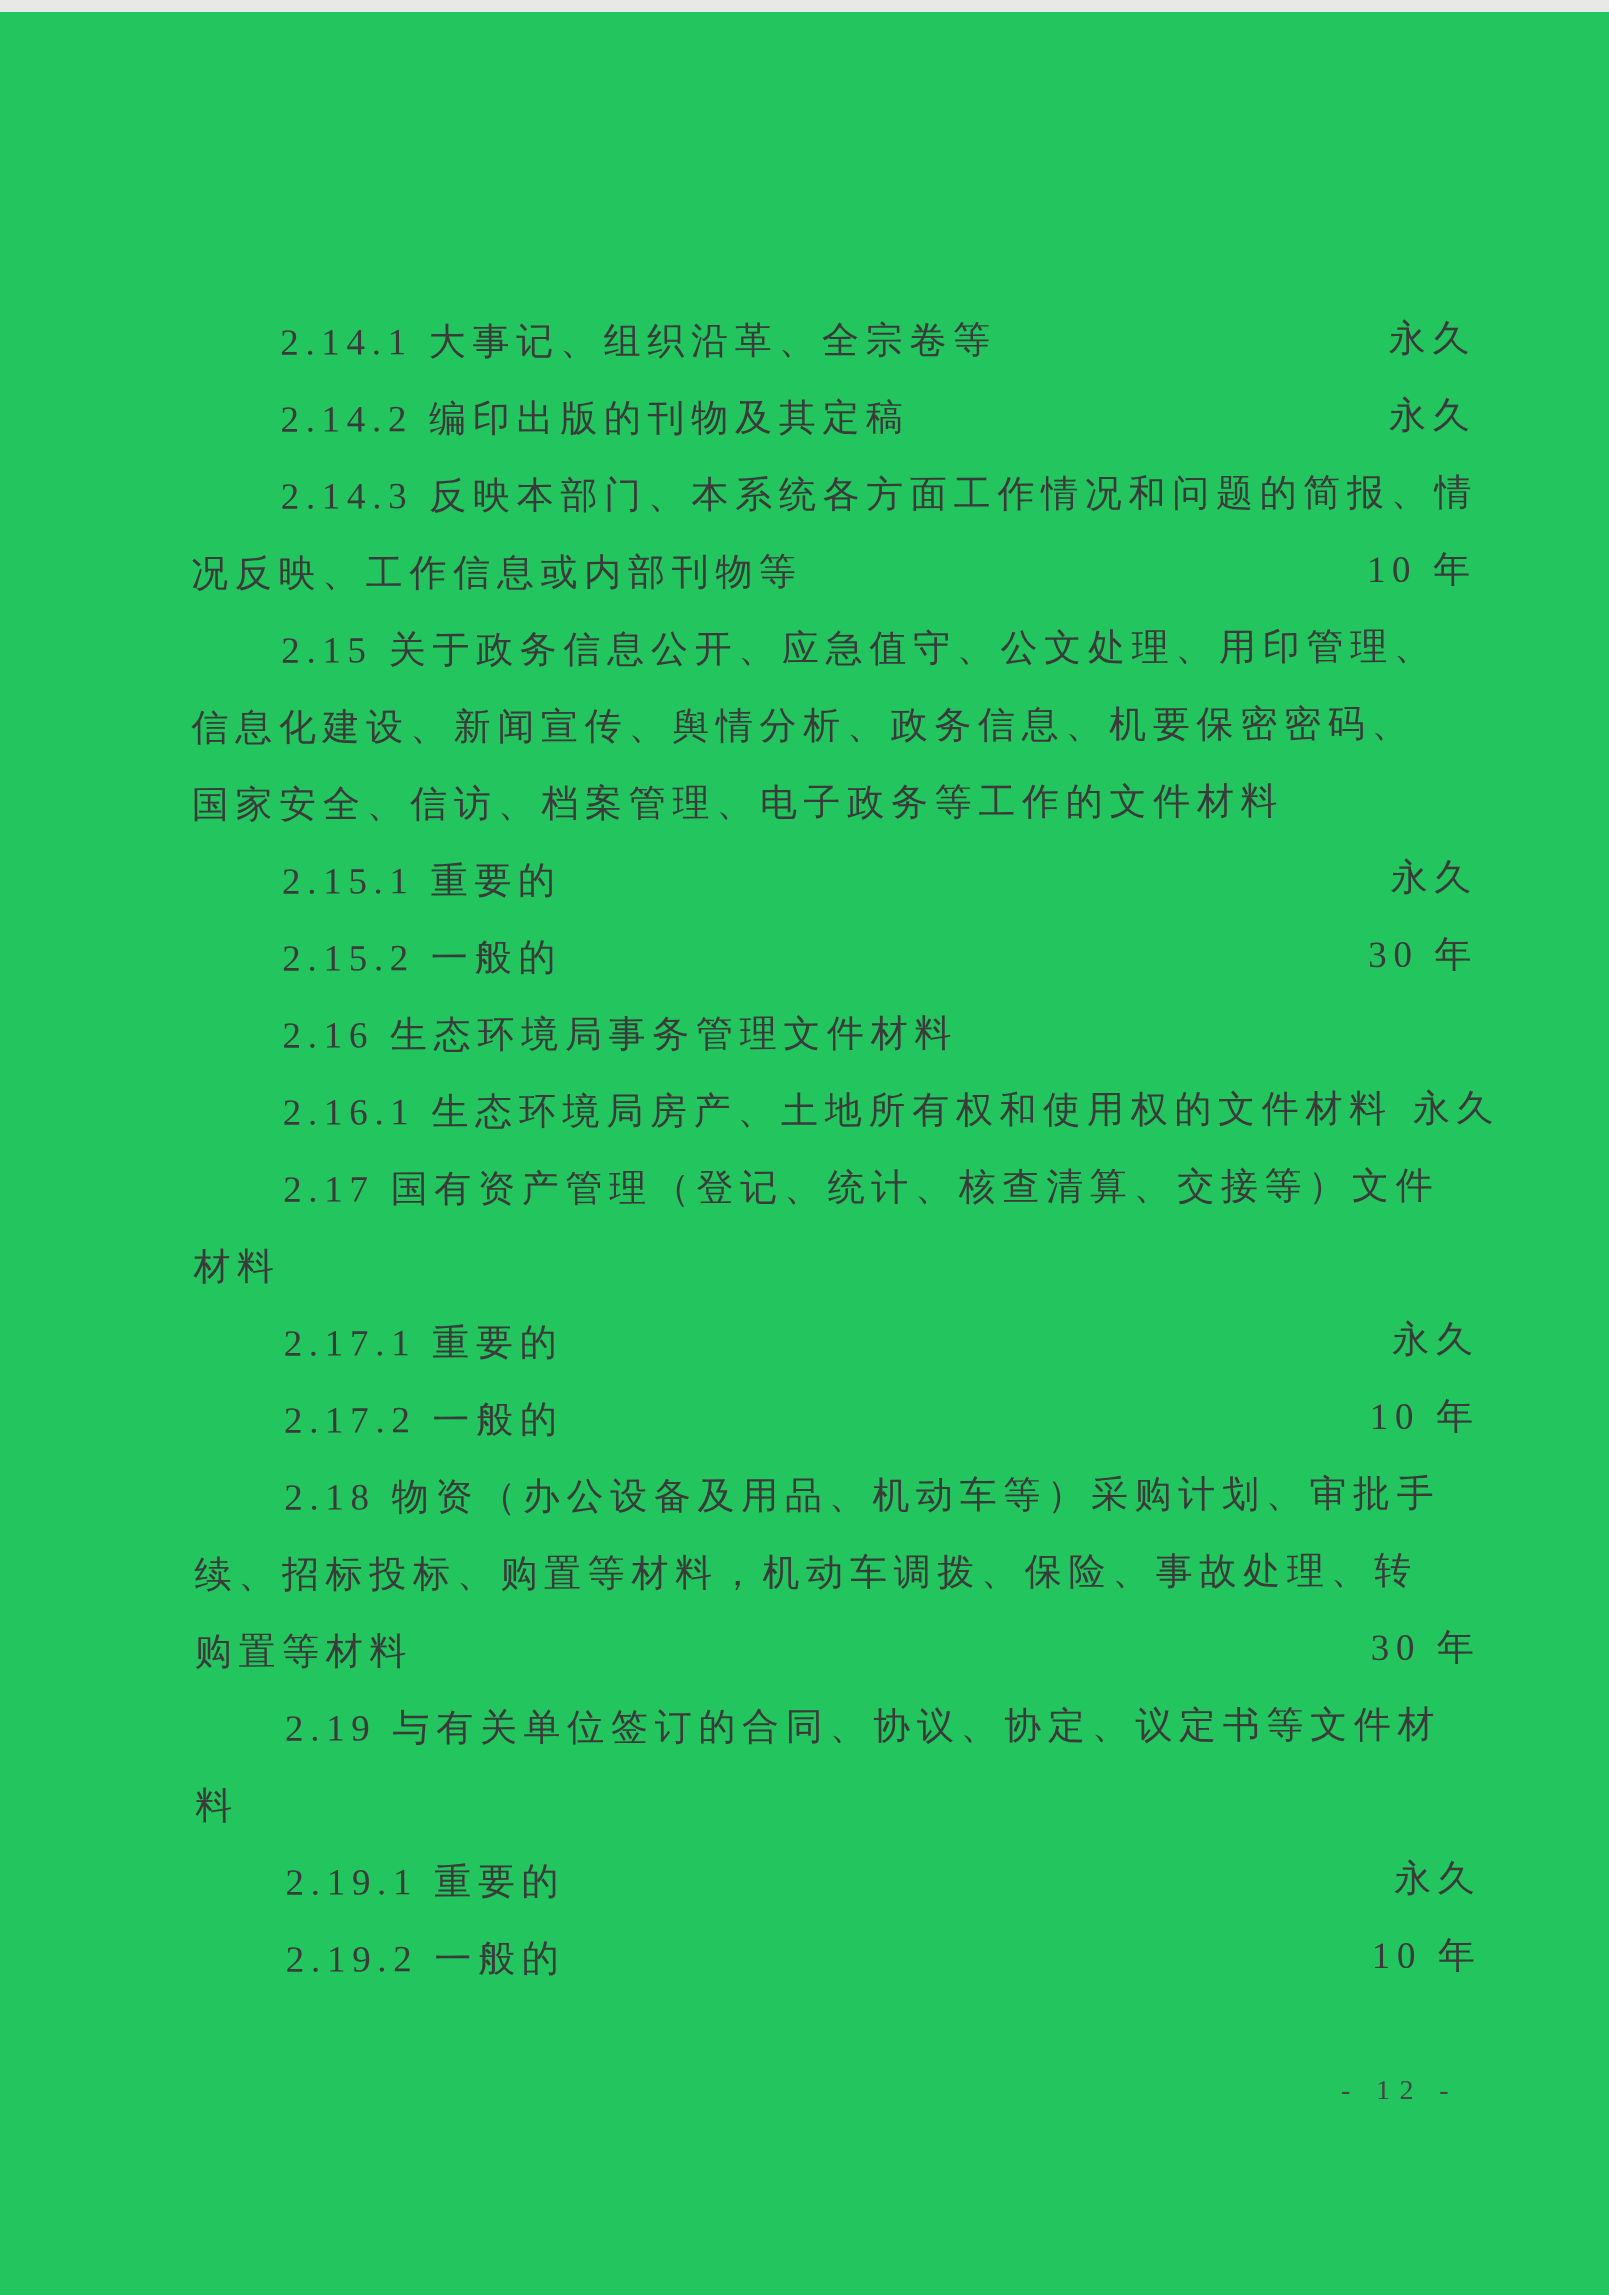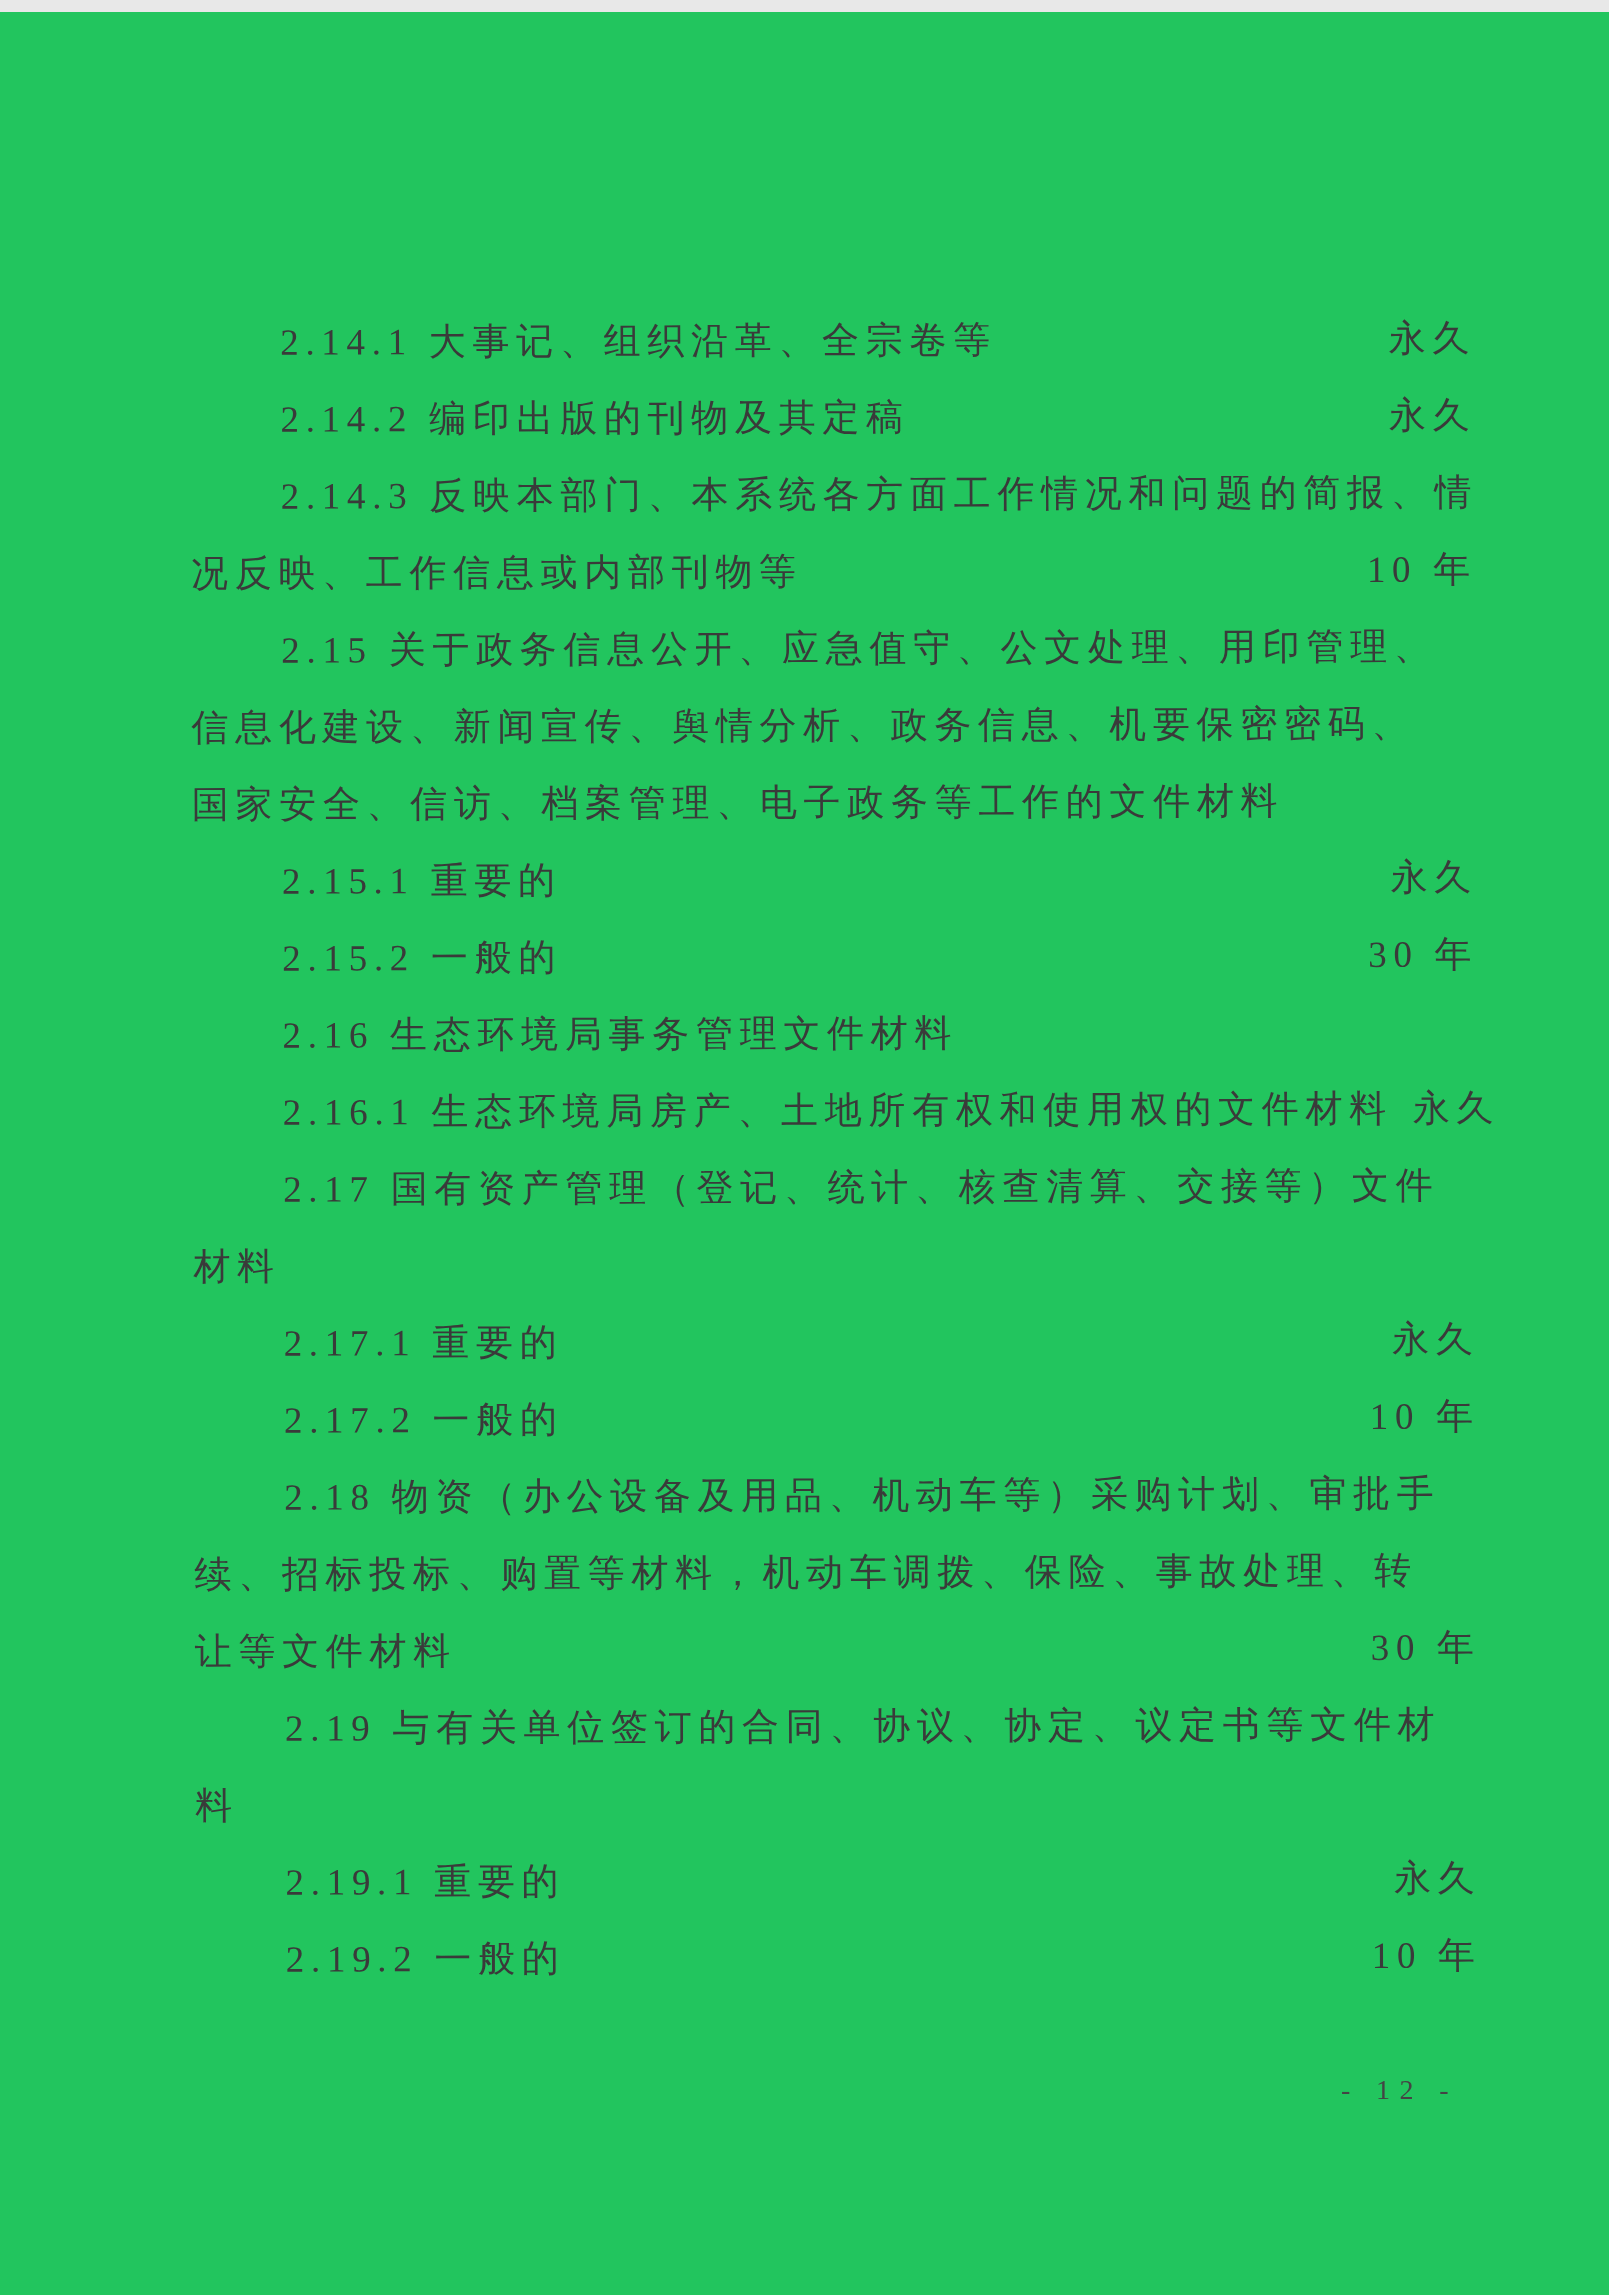--- a/index.html
+++ b/index.html
@@ -122,21 +122,21 @@
       </div>
       <div class="line indent">
         <span class="text">2.18 物资（办公设备及用品、机动车等）采购计划、审批手</span>
         <span class="retention"></span>
       </div>
       <div class="line">
         <span class="text">续、招标投标、购置等材料，机动车调拨、保险、事故处理、转</span>
         <span class="retention"></span>
       </div>
       <div class="line">
-        <span class="text">让等文件材料</span>
+        <span class="text">购置等材料</span>
         <span class="retention">30 年</span>
       </div>
       <div class="line indent">
         <span class="text">2.19 与有关单位签订的合同、协议、协定、议定书等文件材</span>
         <span class="retention"></span>
       </div>
       <div class="line">
         <span class="text">料</span>
         <span class="retention"></span>
       </div>

